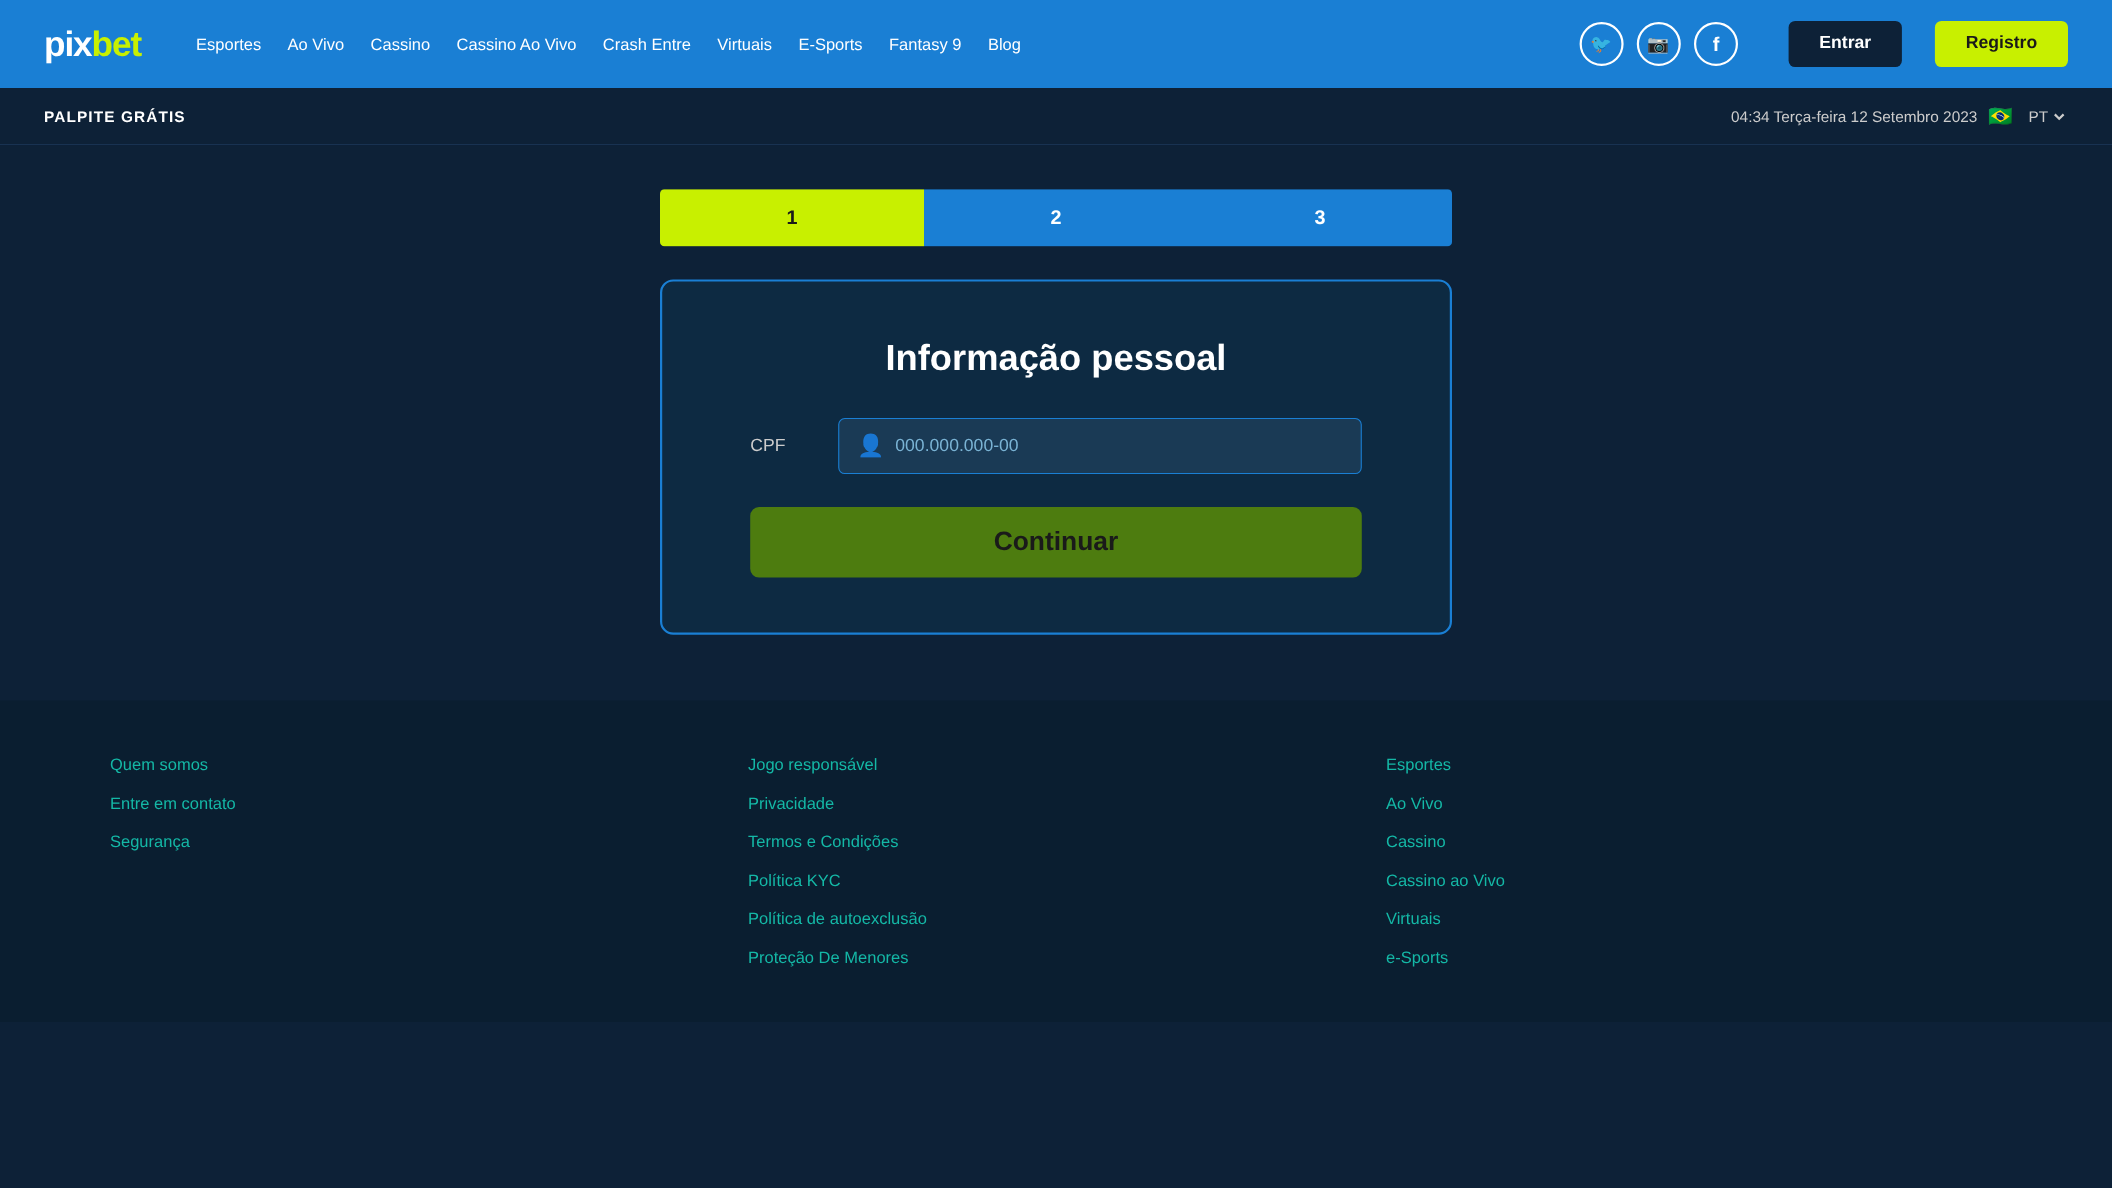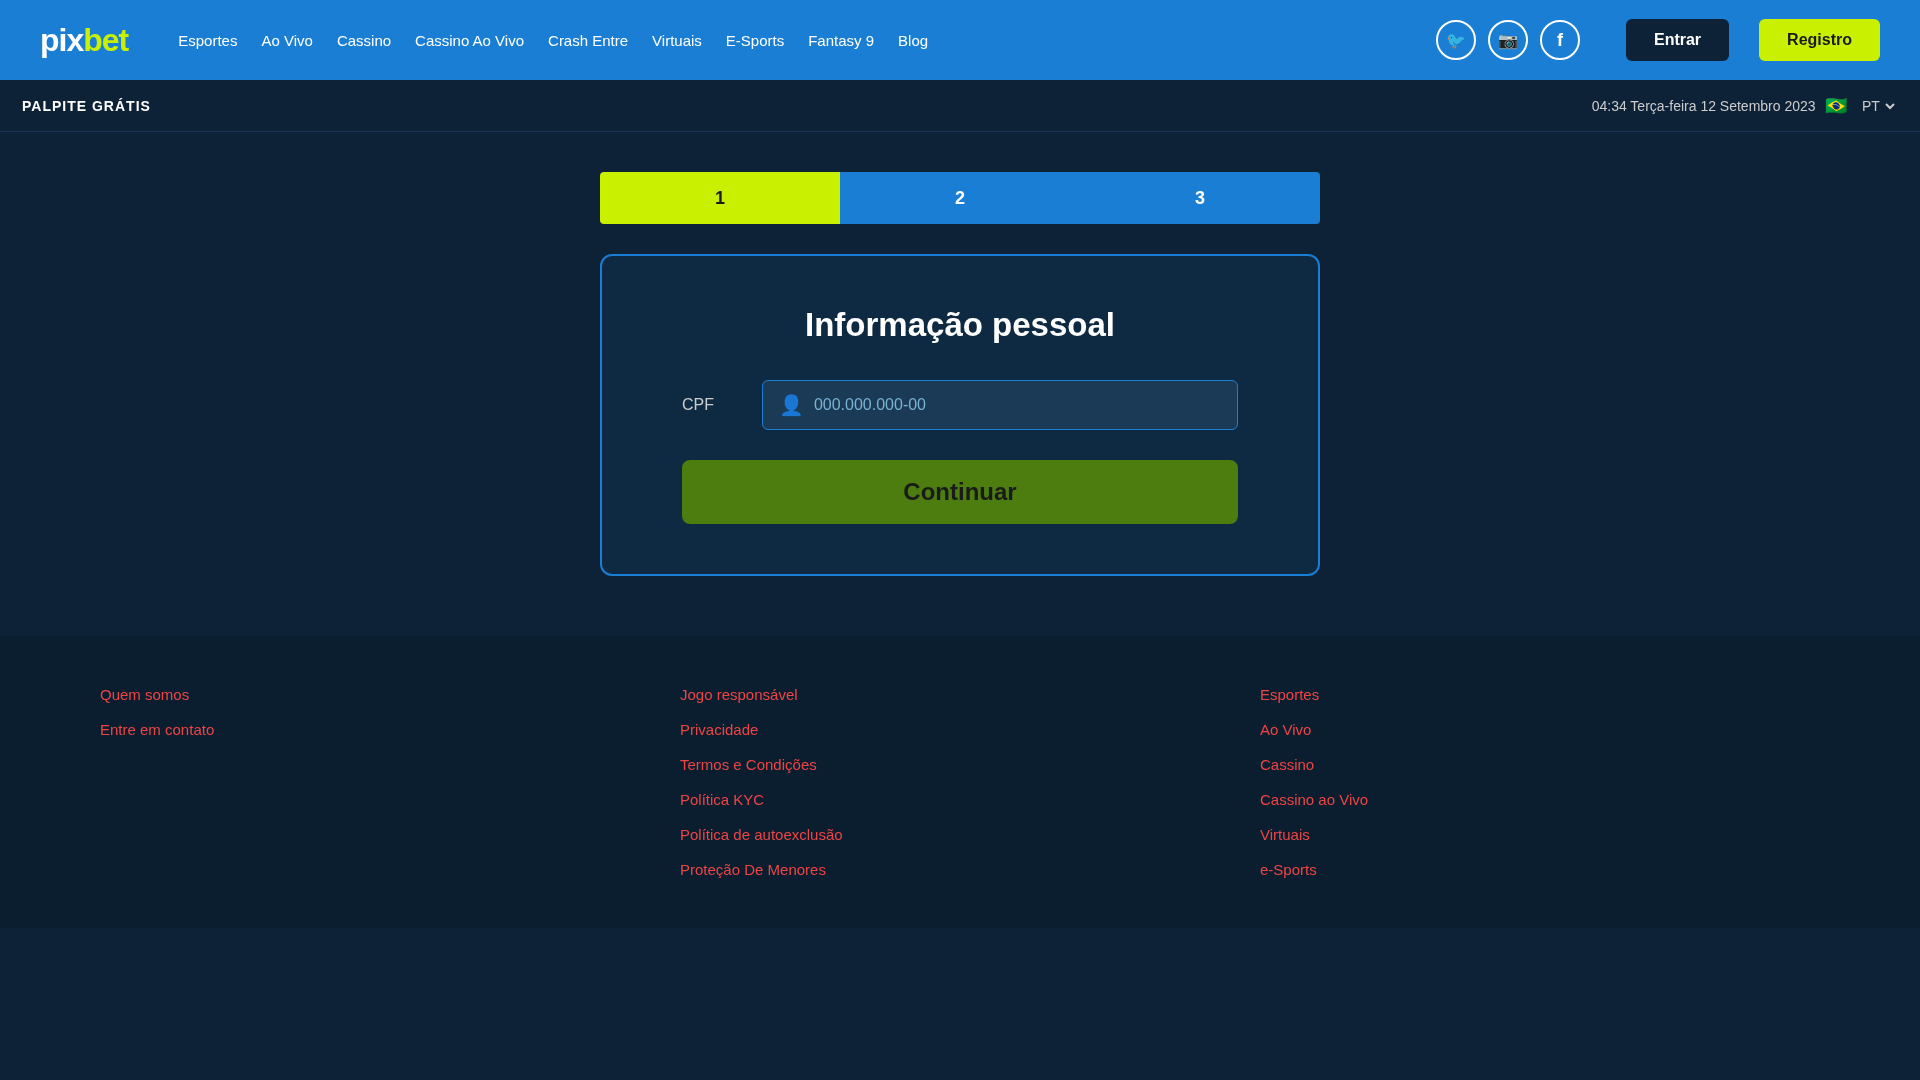--- a/index.html
+++ b/index.html
@@ -70,21 +70,21 @@
       font-weight: bold;
       cursor: pointer;
     }
 
     
     .sub-header {
       background: #0d2137;
       display: flex;
       align-items: center;
       justify-content: space-between;
-      padding: 0 22px;
+      padding: 0 40px;
       height: 52px;
       border-bottom: 1px solid #1a3555;
     }
     .palpite-gratis {
       color: #fff;
       font-size: 14px;
       font-weight: bold;
       letter-spacing: 1px;
     }
     .datetime-lang {
@@ -214,21 +214,21 @@
       display: grid;
       grid-template-columns: 1fr 1fr 1fr;
       gap: 20px;
     }
     .footer-col {
       display: flex;
       flex-direction: column;
       gap: 18px;
     }
     .footer-col a {
-      color: #ef4444;
+      color: #14b8a6;
       text-decoration: none;
       font-size: 15px;
       cursor: pointer;
     }
   </style>
 </head>
 <body>
 
 <header class="header">
   <div class="logo">
@@ -294,20 +294,21 @@
     <button class="btn-continuar">Continuar</button>
   </div>
 
 </main>
 
 <footer class="footer">
   <div class="footer-grid">
     <div class="footer-col">
       <a>Quem somos</a>
       <a>Entre em contato</a>
+      <a>Segurança</a>
     </div>
     <div class="footer-col">
       <a>Jogo responsável</a>
       <a>Privacidade</a>
       <a>Termos e Condições</a>
       <a>Política KYC</a>
       <a>Política de autoexclusão</a>
       <a>Proteção De Menores</a>
     </div>
     <div class="footer-col">

